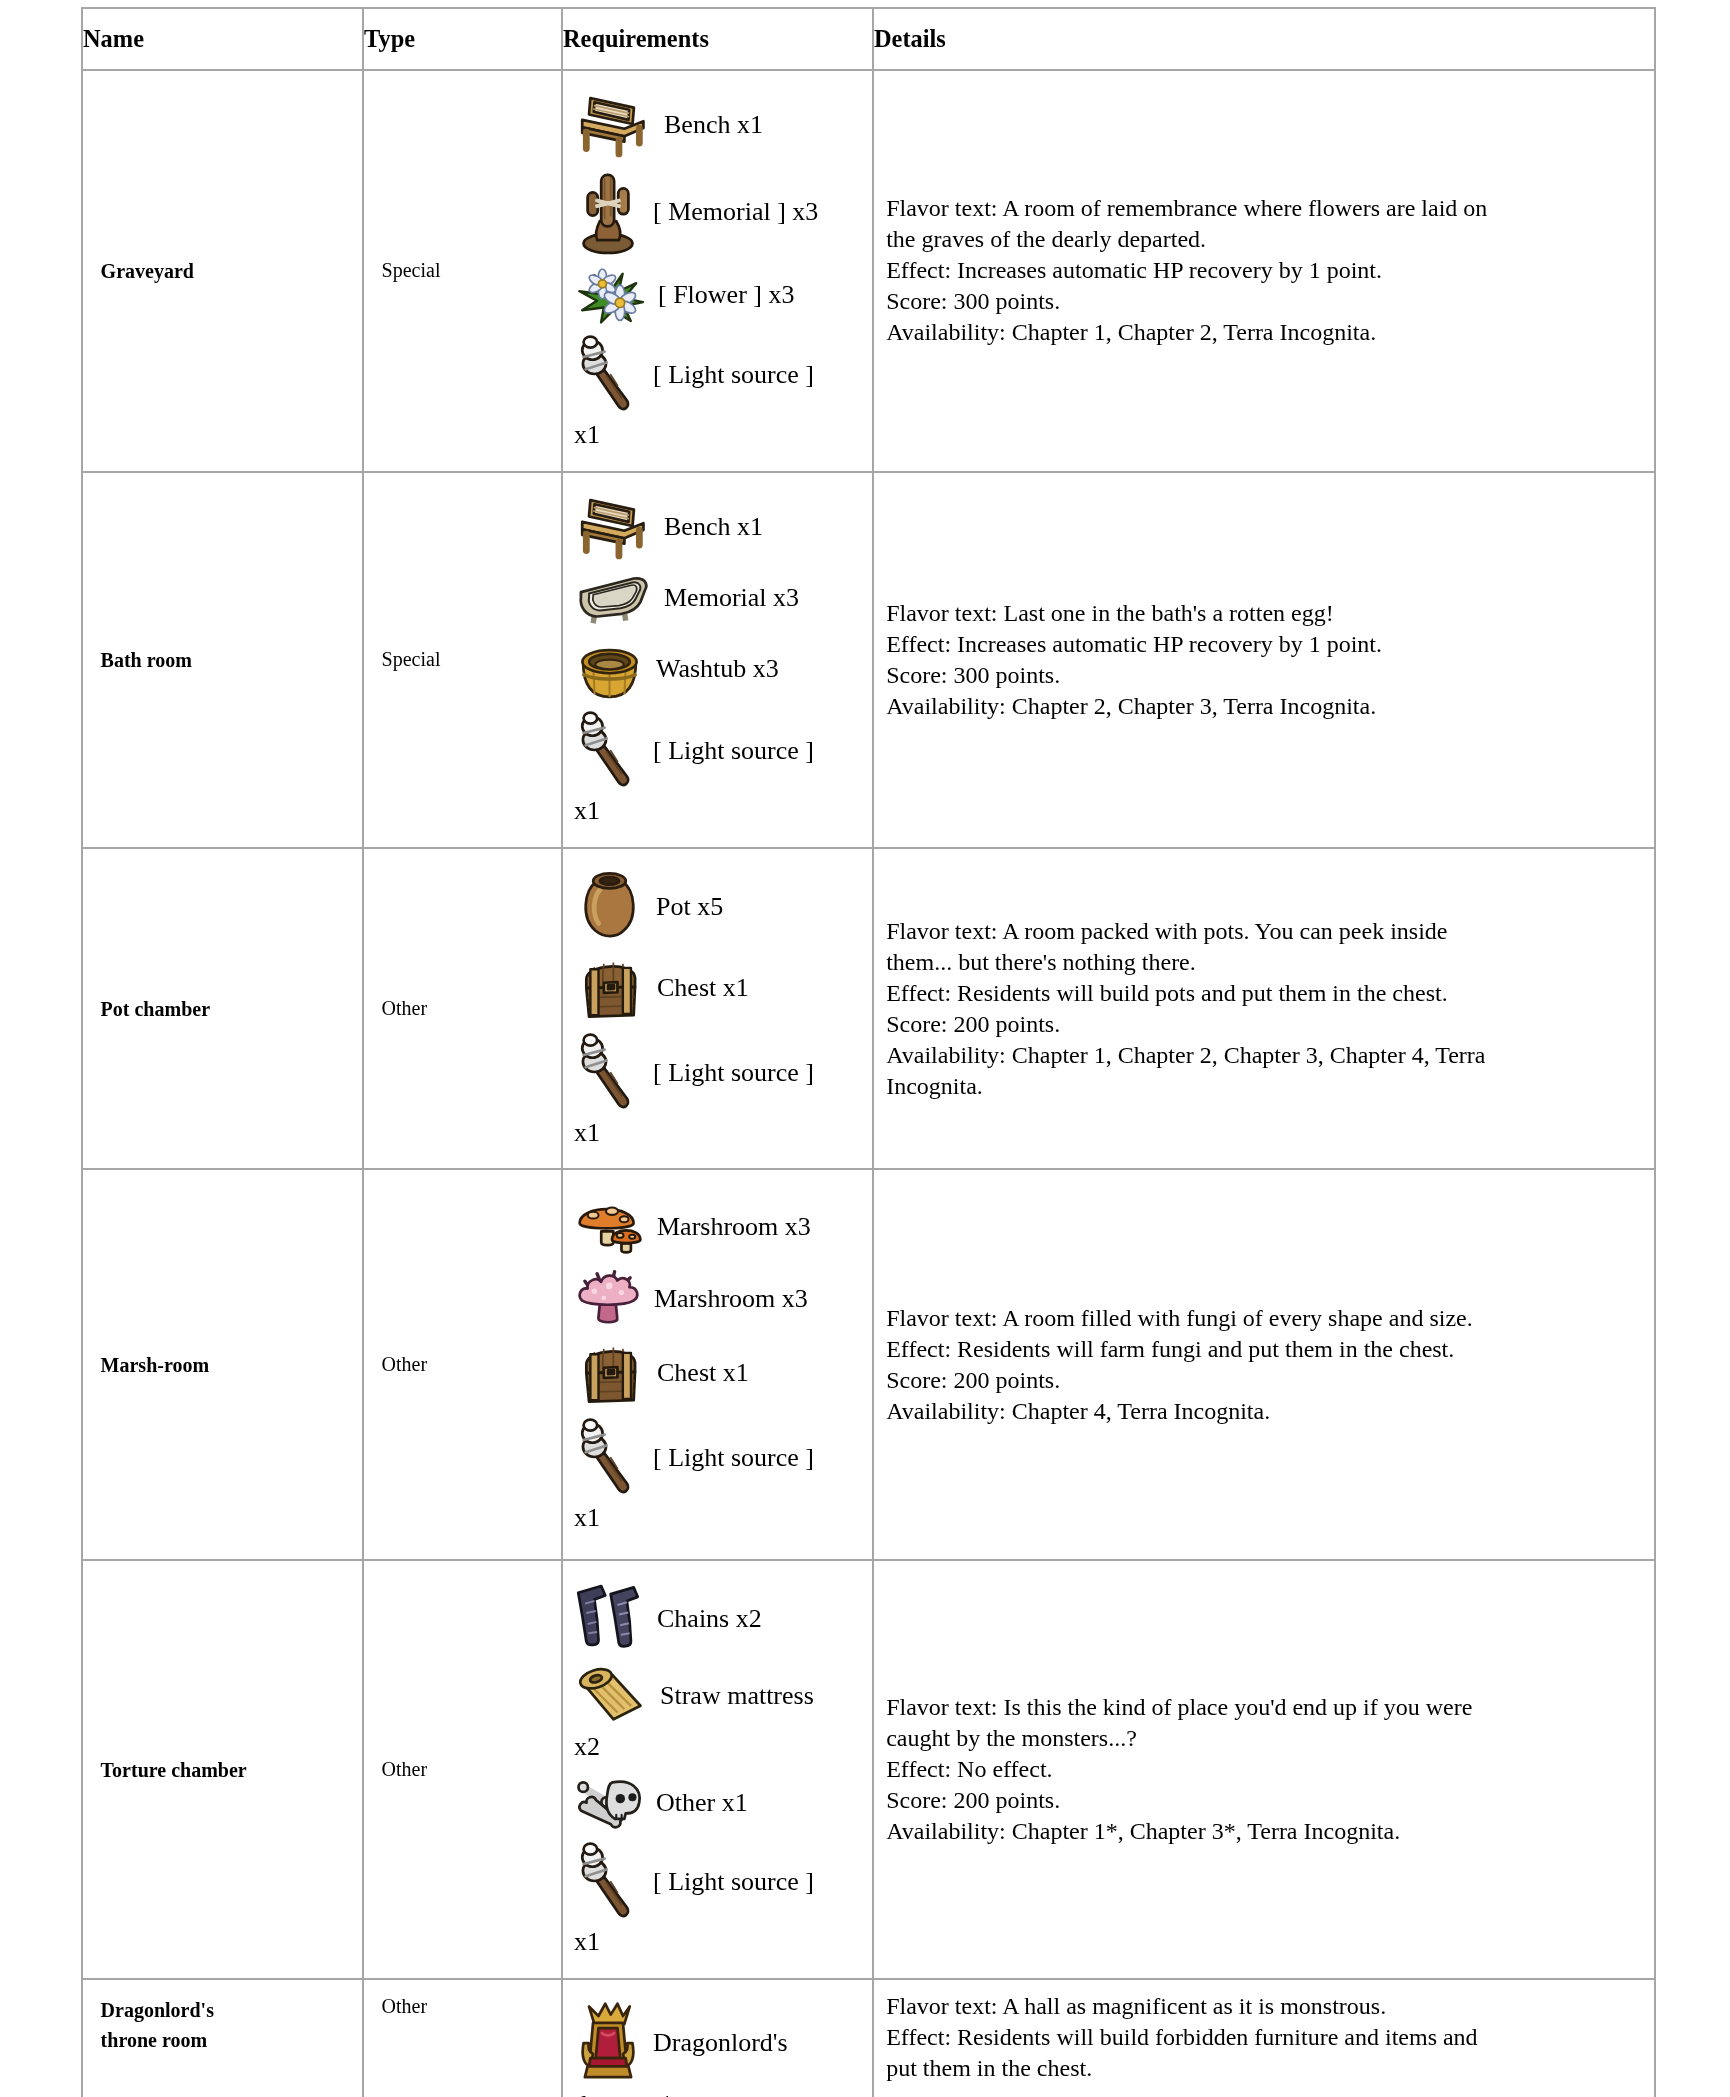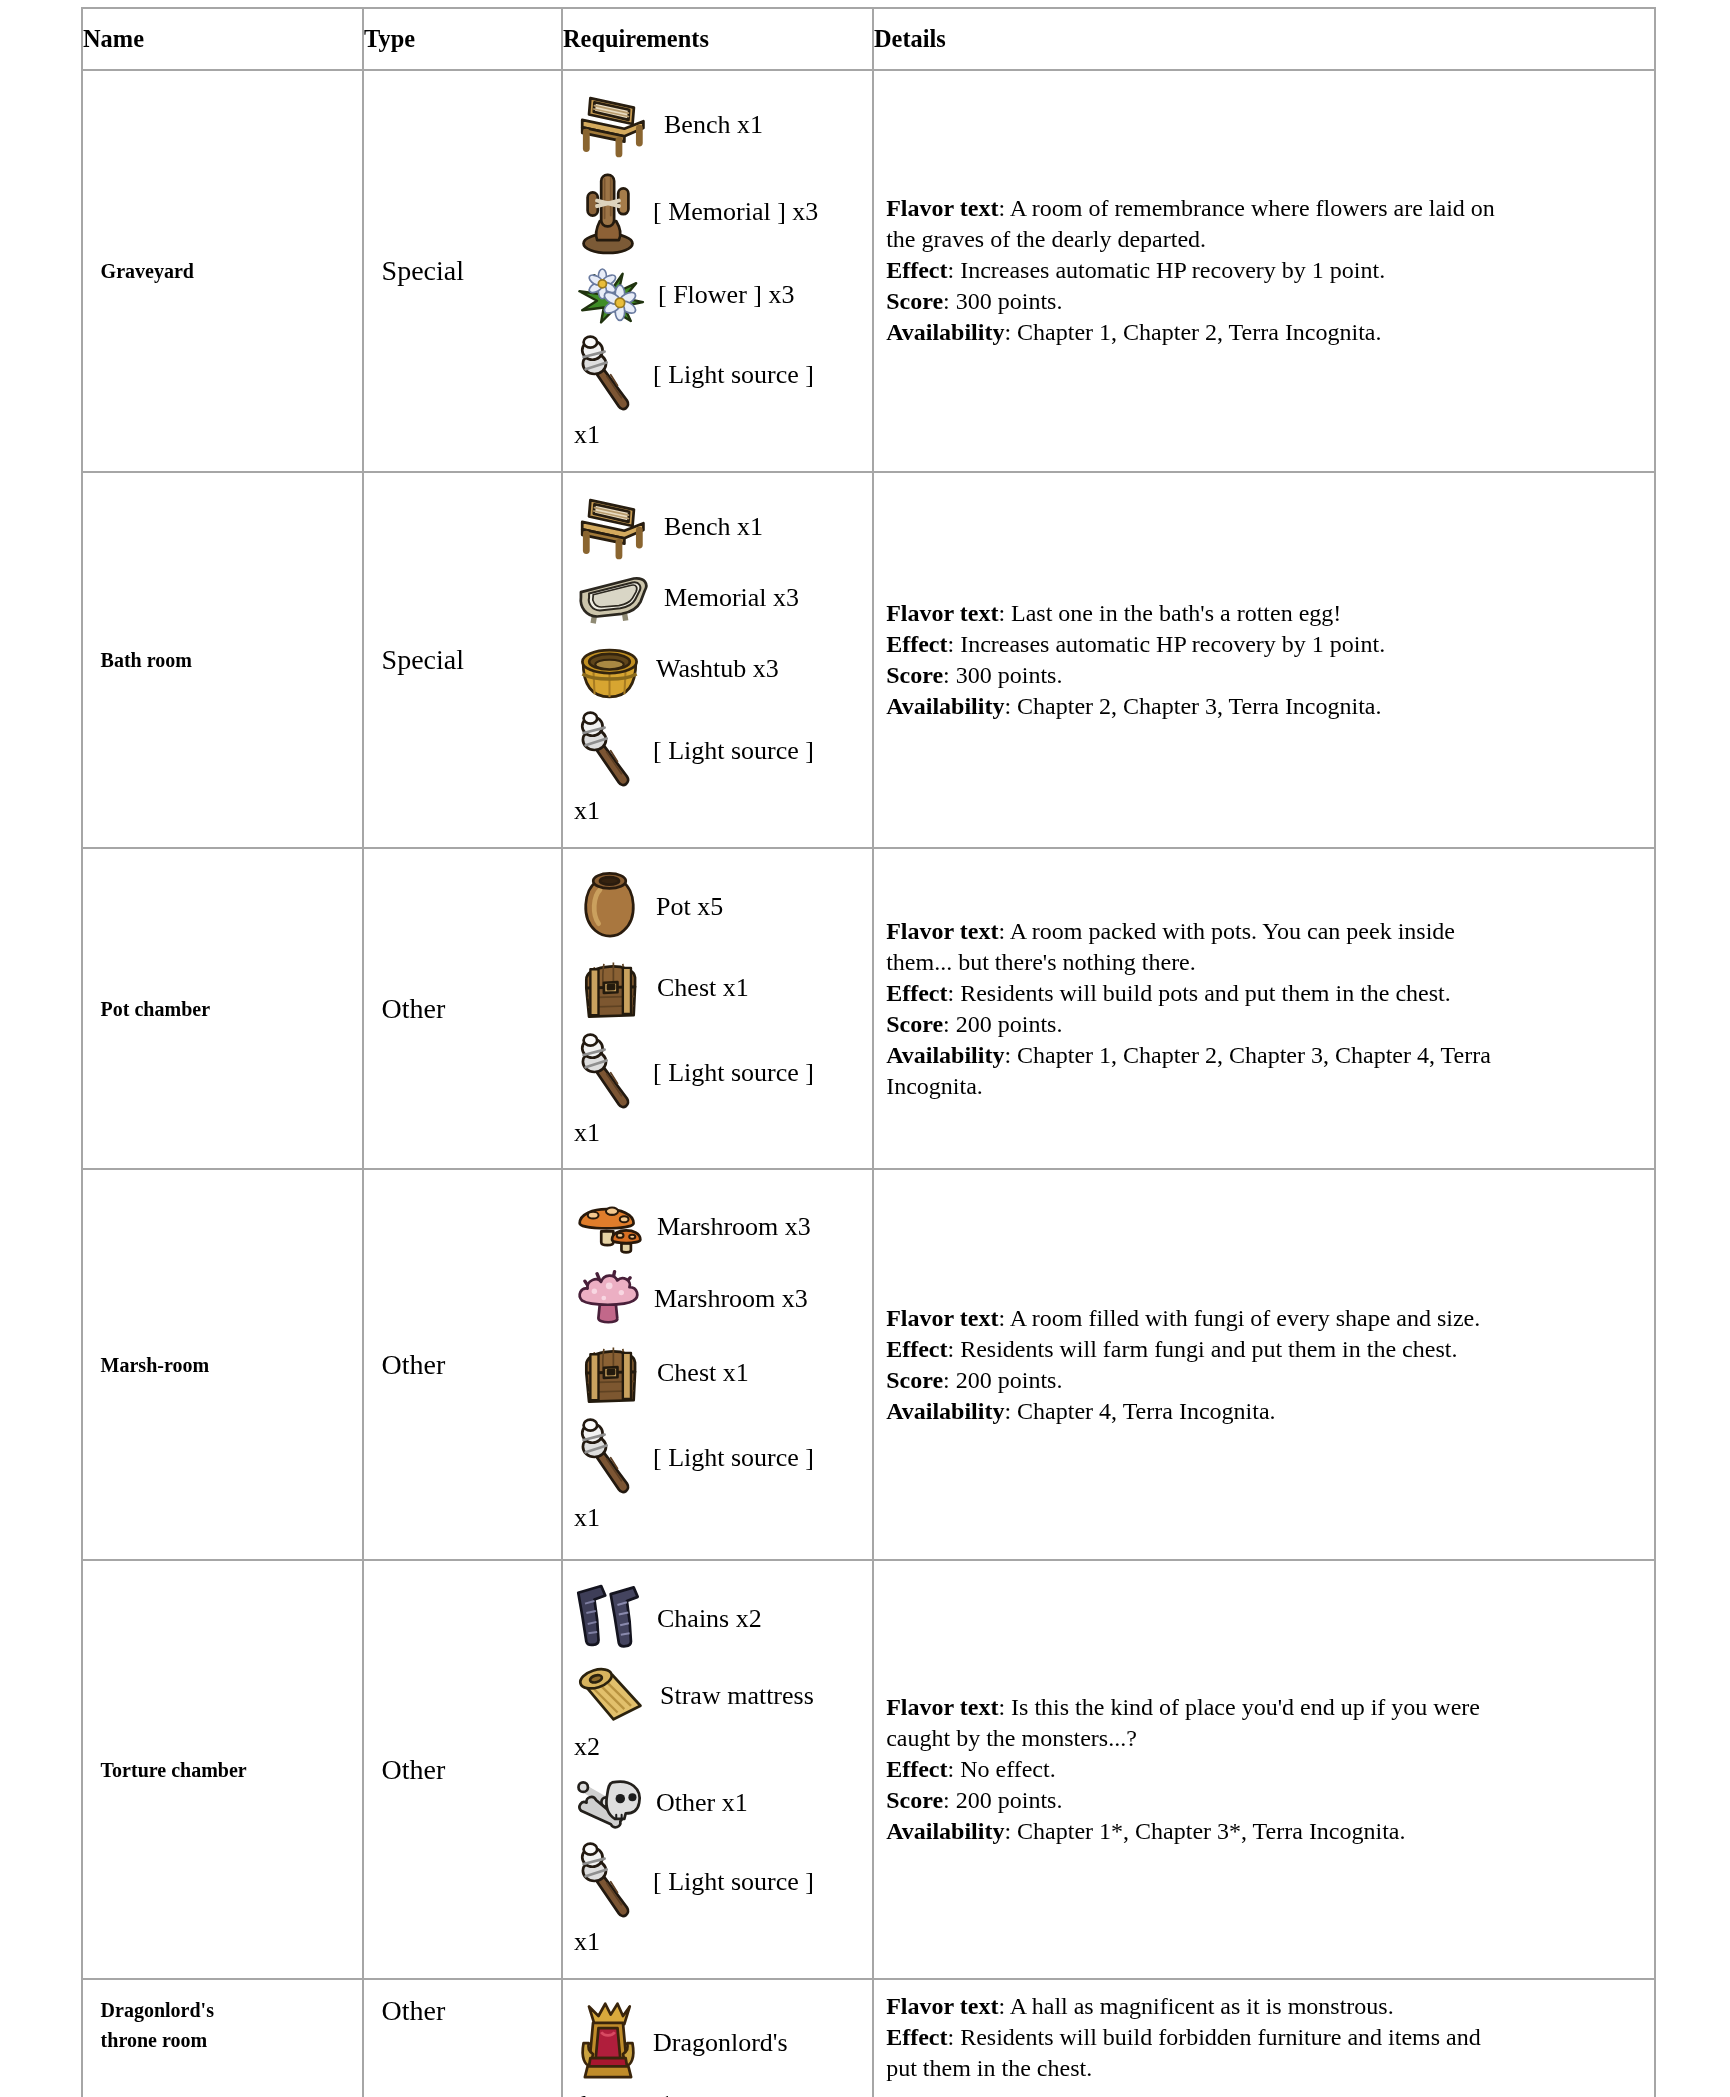--- a/index.html
+++ b/index.html
@@ -14,31 +14,31 @@
   table.rooms th, table.rooms td{border:2px solid #a6a6a6;}
   thead th{
     height:60px;font-size:24.4px;font-weight:bold;text-align:left;vertical-align:middle;
     border-bottom-width:4.1px;padding:0;
   }
   td{vertical-align:middle;}
   td.name-cell{
     font-weight:bold;font-size:20px;line-height:30px;
     padding:0 12.2px 0 17.6px;white-space:pre-line;
   }
-  td.type-cell{font-size:28px;padding:0 12.2px 0 17.6px;}
+  td.type-cell{font-size:20px;padding:0 12.2px 0 17.6px;}
   td.req-cell{font-size:26px;padding:9.5px 8.1px 9.5px 11px;margin-left:44px;}
   .req-item{margin:9.5px 0;white-space:pre-line;line-height:35px;}
   .req-icon{display:inline-block;vertical-align:middle;margin-right:11px;}
   .req-icon svg{display:block;}
   .req-label{vertical-align:middle;}
   td.details-cell{
     font-size:24px;line-height:31px;padding:9.5px 27px 9.5px 12.2px;white-space:pre-line;
   }
   .detail-line{margin:0;}
-  .detail-label{font-weight:bold;}
+  .detail-label{font-weight:normal;}
   tr.r0{height:402px;}
   tr.r1{height:347px;}
   tr.r2{height:311px;}
   tr.r3{height:391px;}
   tr.r4{height:419px;}
   tr.r5{height:339px;}
   tr.clip td{vertical-align:top;padding-top:11px;}
   tr.clip td.name-cell, tr.clip td.type-cell{padding-top:15px;}
 </style>
 </head>

